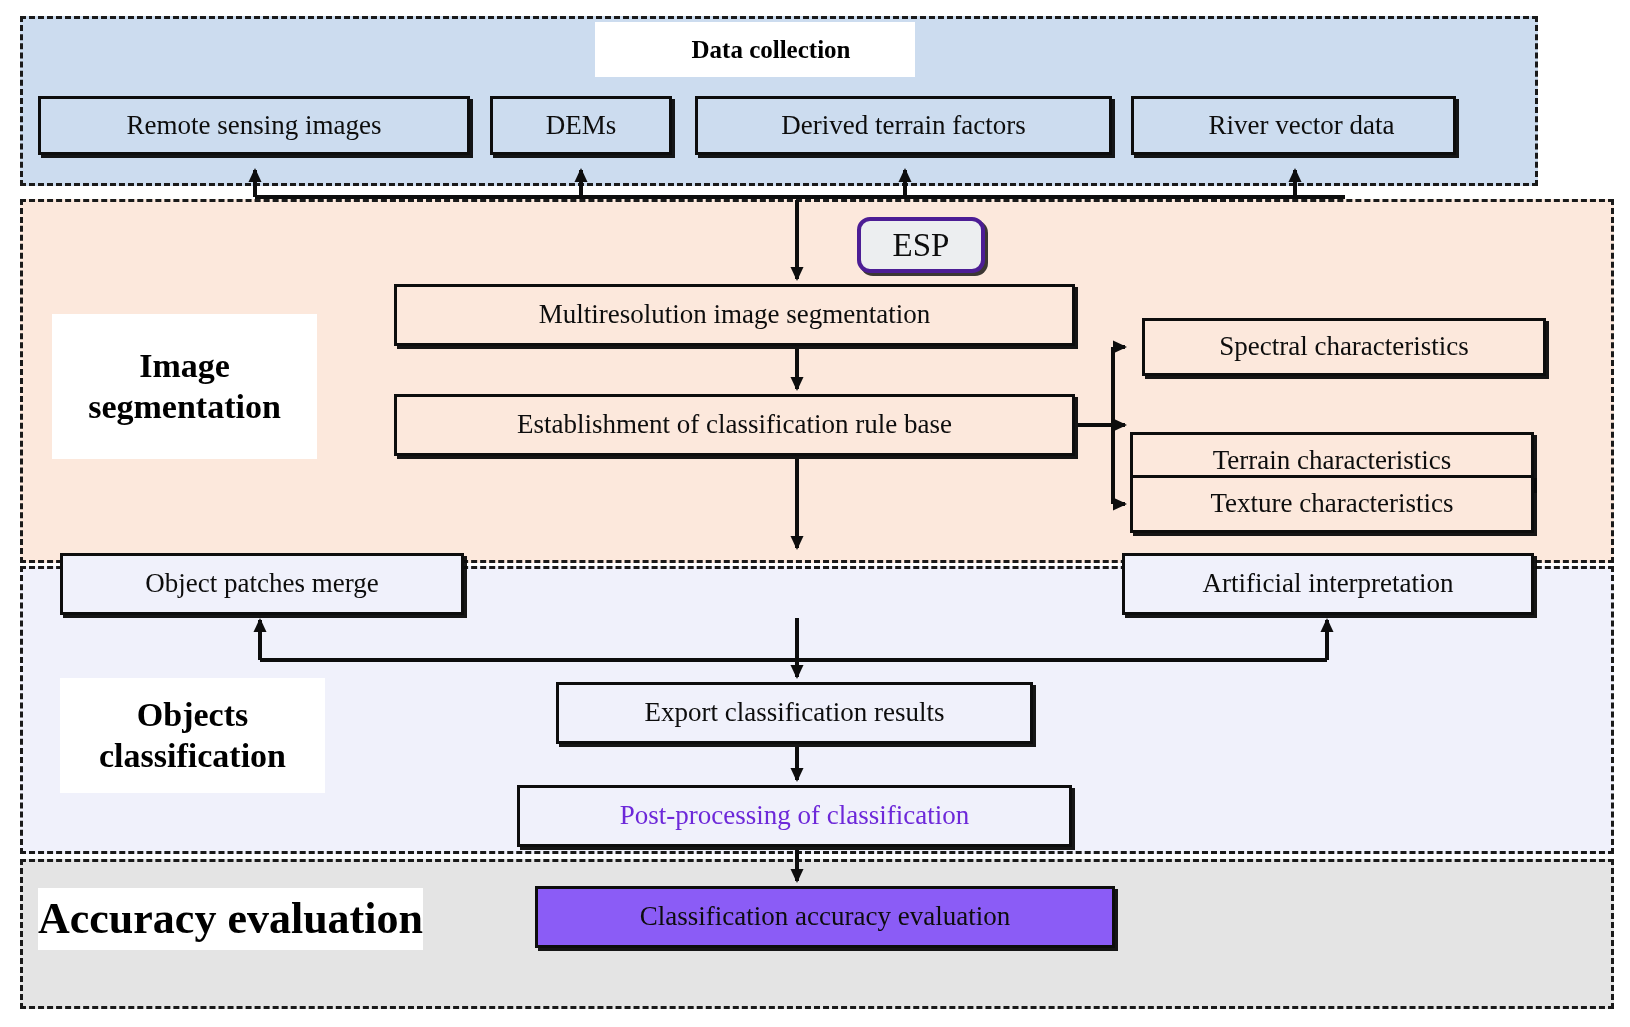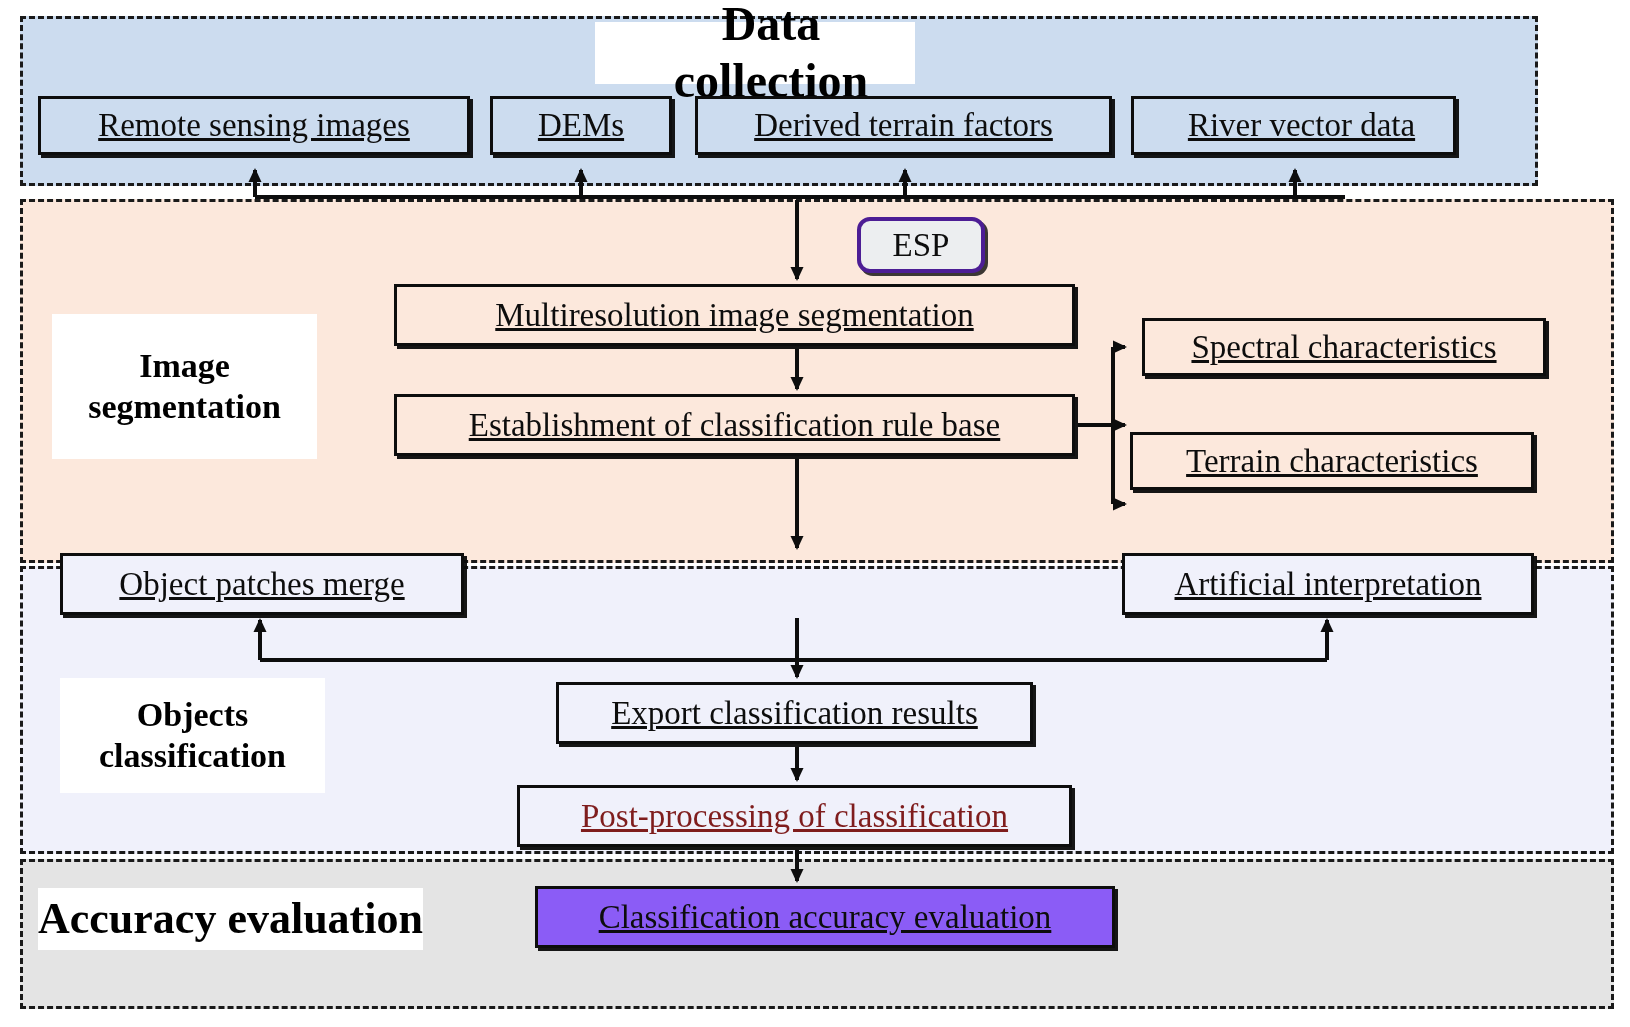--- a/index.html
+++ b/index.html
@@ -36,22 +36,22 @@
     font-weight: bold;
     color: #000000;
     display: flex;
     align-items: center;
     justify-content: center;
     text-align: center;
     line-height: 1.18;
     box-sizing: border-box;
   }
   #title-data {
-    left: 595px; top: 22px; width: 320px; height: 62px;
-    font-size: 48px;
+    left: 595px; top: 22px; width: 320px; height: 55px;
+    font-size: 25px;
     padding-left: 32px;
   }
   #title-seg {
     left: 52px; top: 314px; width: 265px; height: 145px;
     font-size: 34px;
     justify-content: center;
   }
   #title-objects {
     left: 60px; top: 678px; width: 265px; height: 115px;
     font-size: 34px;
@@ -64,31 +64,30 @@
   
   .node {
     position: absolute;
     box-sizing: border-box;
     border: 3px solid #0d0d0d;
     display: flex;
     align-items: center;
     justify-content: center;
     text-align: left;
     color: #0d0d0d;
-    font-size: 33px;
+    font-size: 27px;
     line-height: 1.1;
     background: transparent;
     box-shadow: 3px 3px 0 0 rgba(10,10,10,0.95);
-    text-decoration: underline;
   }
   .node.on-blue   { background: #ccdcef; }
   .node.on-orange { background: #fce8dc; }
   .node.on-lav    { background: #f0f1fb; }
   .node.on-gray   { background: #8b5cf6; margin-left: 30px; }
-  .node.dim       { color: #7f1d1d; }
+  .node.dim       { color: #6d28d9; }
 
   
   #node-esp {
     position: absolute;
     left: 857px; top: 217px; width: 128px; height: 56px;
     border: 4px solid #4c1d95;
     border-radius: 13px;
     background: #eceef0;
     display: flex; align-items: center; justify-content: center;
     font-size: 33px; color: #0d0d0d;
@@ -199,20 +198,21 @@
   <div class="node on-blue" id="node-remote">Remote sensing images</div>
   <div class="node on-blue" id="node-dems">DEMs</div>
   <div class="node on-blue" id="node-derived">Derived terrain factors</div>
   <div class="node on-blue" id="node-river">River vector data</div>
 
   <div id="node-esp">ESP</div>
   <div class="node on-orange" id="node-multires">Multiresolution image segmentation</div>
   <div class="node on-orange" id="node-rulebase">Establishment of classification rule base</div>
   <div class="node on-orange" id="node-spectral">Spectral characteristics</div>
   <div class="node on-orange" id="node-terrain">Terrain characteristics</div>
+  <div class="node on-orange" id="node-texture">Texture characteristics</div>
 
   <div class="node on-lav" id="node-merge">Object patches merge</div>
   <div class="node on-lav" id="node-artificial">Artificial interpretation</div>
   <div class="node on-lav" id="node-export">Export classification results</div>
   <div class="node on-lav dim" id="node-postproc">Post-processing of classification</div>
 
   <div class="node on-gray" id="node-accuracy-eval">Classification accuracy evaluation</div>
 
 </div>
 

